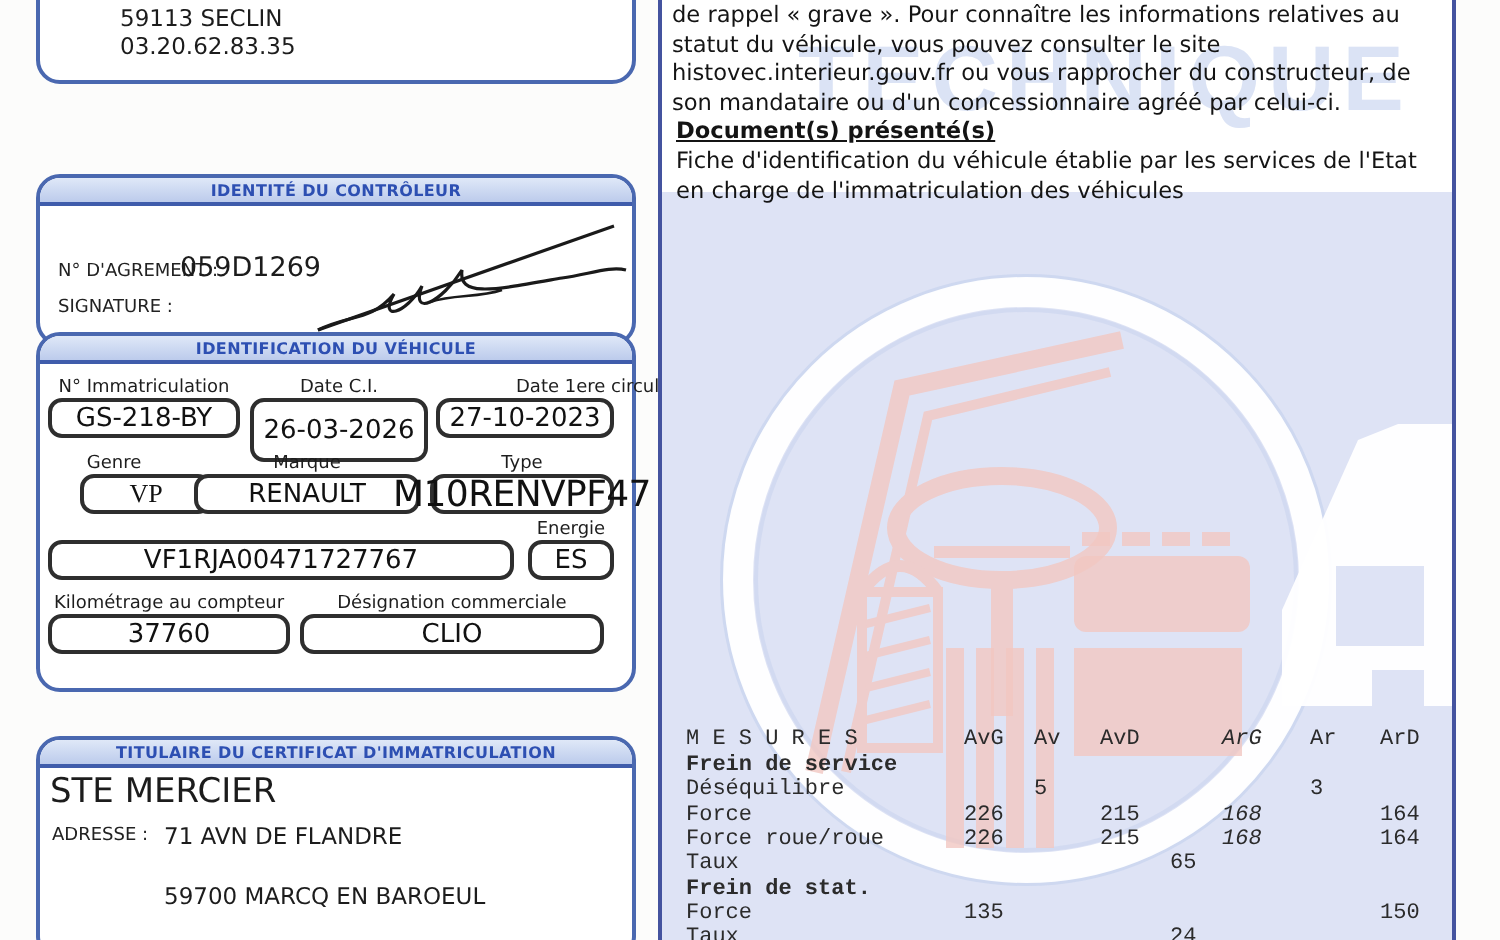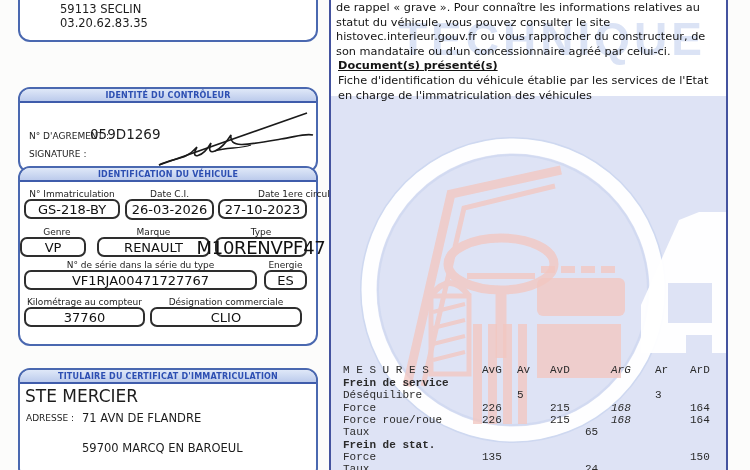--- a/index.html
+++ b/index.html
@@ -76,31 +76,30 @@
     </svg>
   </div>
 
   <div class="lbox" style="top:166px;height:180px;">
     <div class="bar">IDENTIFICATION DU VÉHICULE</div>
 
     <div class="flabel" style="left:4px;top:21px;width:96px;">N° Immatriculation</div>
     <div class="flabel" style="left:105px;top:21px;width:89px;">Date C.I.</div>
     <div class="flabel" style="left:198px;top:21px;width:89px;margin-left:40px;">Date 1ere circulation</div>
     <div class="fval" style="left:4px;top:31px;width:96px;height:20px;">GS-218-BY</div>
-    <div class="fval" style="left:105px;top:31px;width:89px;height:21px;">26-03-2026</div>
+    <div class="fval" style="left:105px;top:31px;width:89px;height:32px;">26-03-2026</div>
     <div class="fval" style="left:198px;top:31px;width:89px;height:20px;">27-10-2023</div>
 
     <div class="flabel" style="left:4px;top:59px;width:66px;">Genre</div>
     <div class="flabel" style="left:77px;top:59px;width:113px;">Marque</div>
     <div class="flabel" style="left:195px;top:59px;width:92px;">Type</div>
-    <div class="fval" style="left:0;top:69px;width:66px;height:20px;">VP</div>
+    <div class="fval" style="left:20px;top:69px;width:66px;height:20px;font-family:Liberation Serif, serif;">VP</div>
     <div class="fval" style="left:77px;top:69px;width:113px;height:20px;">RENAULT</div>
     <div class="fval tight" style="left:195px;top:69px;width:92px;height:20px;">M10RENVPF47</div>
 
-    <div class="flabel" style="left:4px;top:92px;width:233px;">N° de série dans la série du type</div>
     <div class="flabel" style="left:244px;top:92px;width:43px;">Energie</div>
     <div class="fval" style="left:4px;top:102px;width:233px;height:20px;">VF1RJA00471727767</div>
     <div class="fval" style="left:244px;top:102px;width:43px;height:20px;">ES</div>
 
     <div class="flabel" style="left:4px;top:129px;width:121px;">Kilométrage au compteur</div>
     <div class="flabel" style="left:130px;top:129px;width:152px;">Désignation commerciale</div>
     <div class="fval" style="left:4px;top:139px;width:121px;height:20px;">37760</div>
     <div class="fval" style="left:130px;top:139px;width:152px;height:20px;">CLIO</div>
   </div>
 

